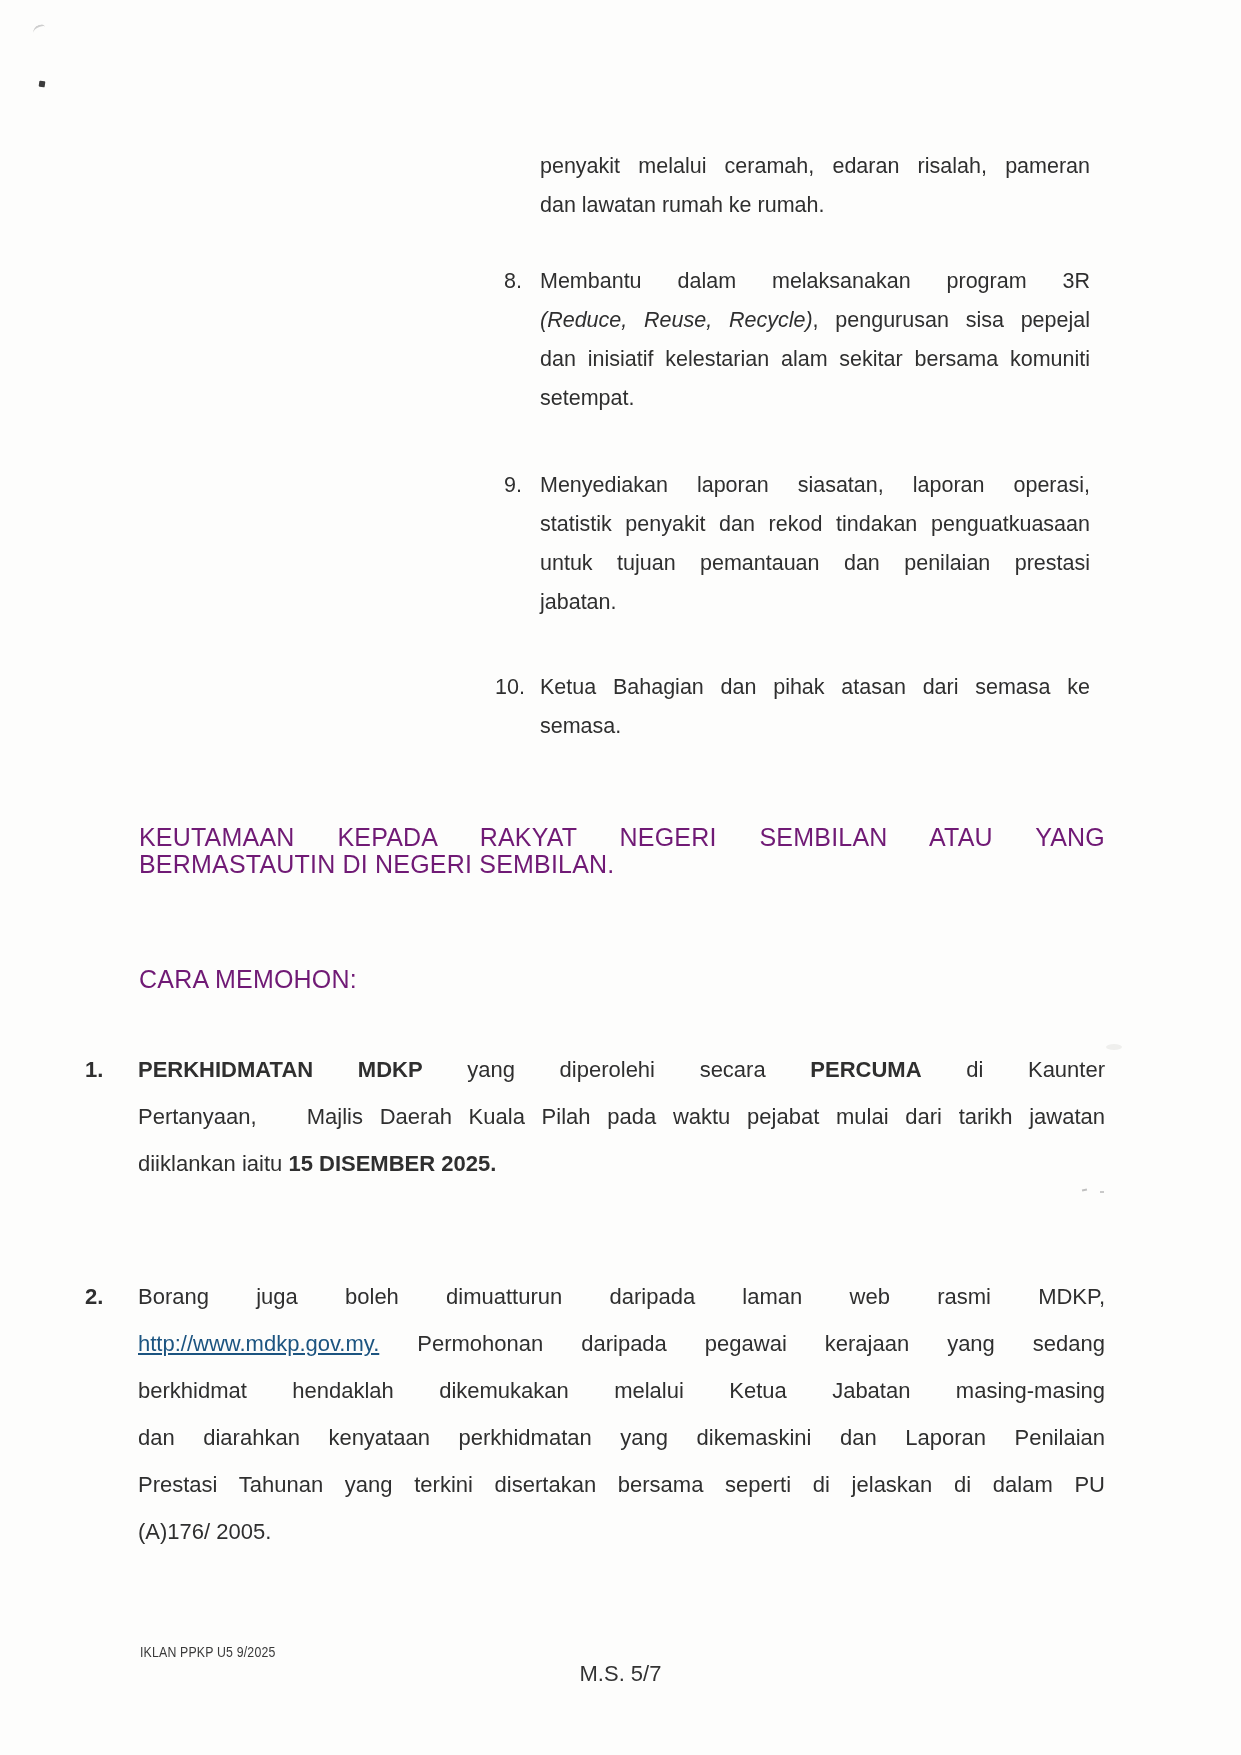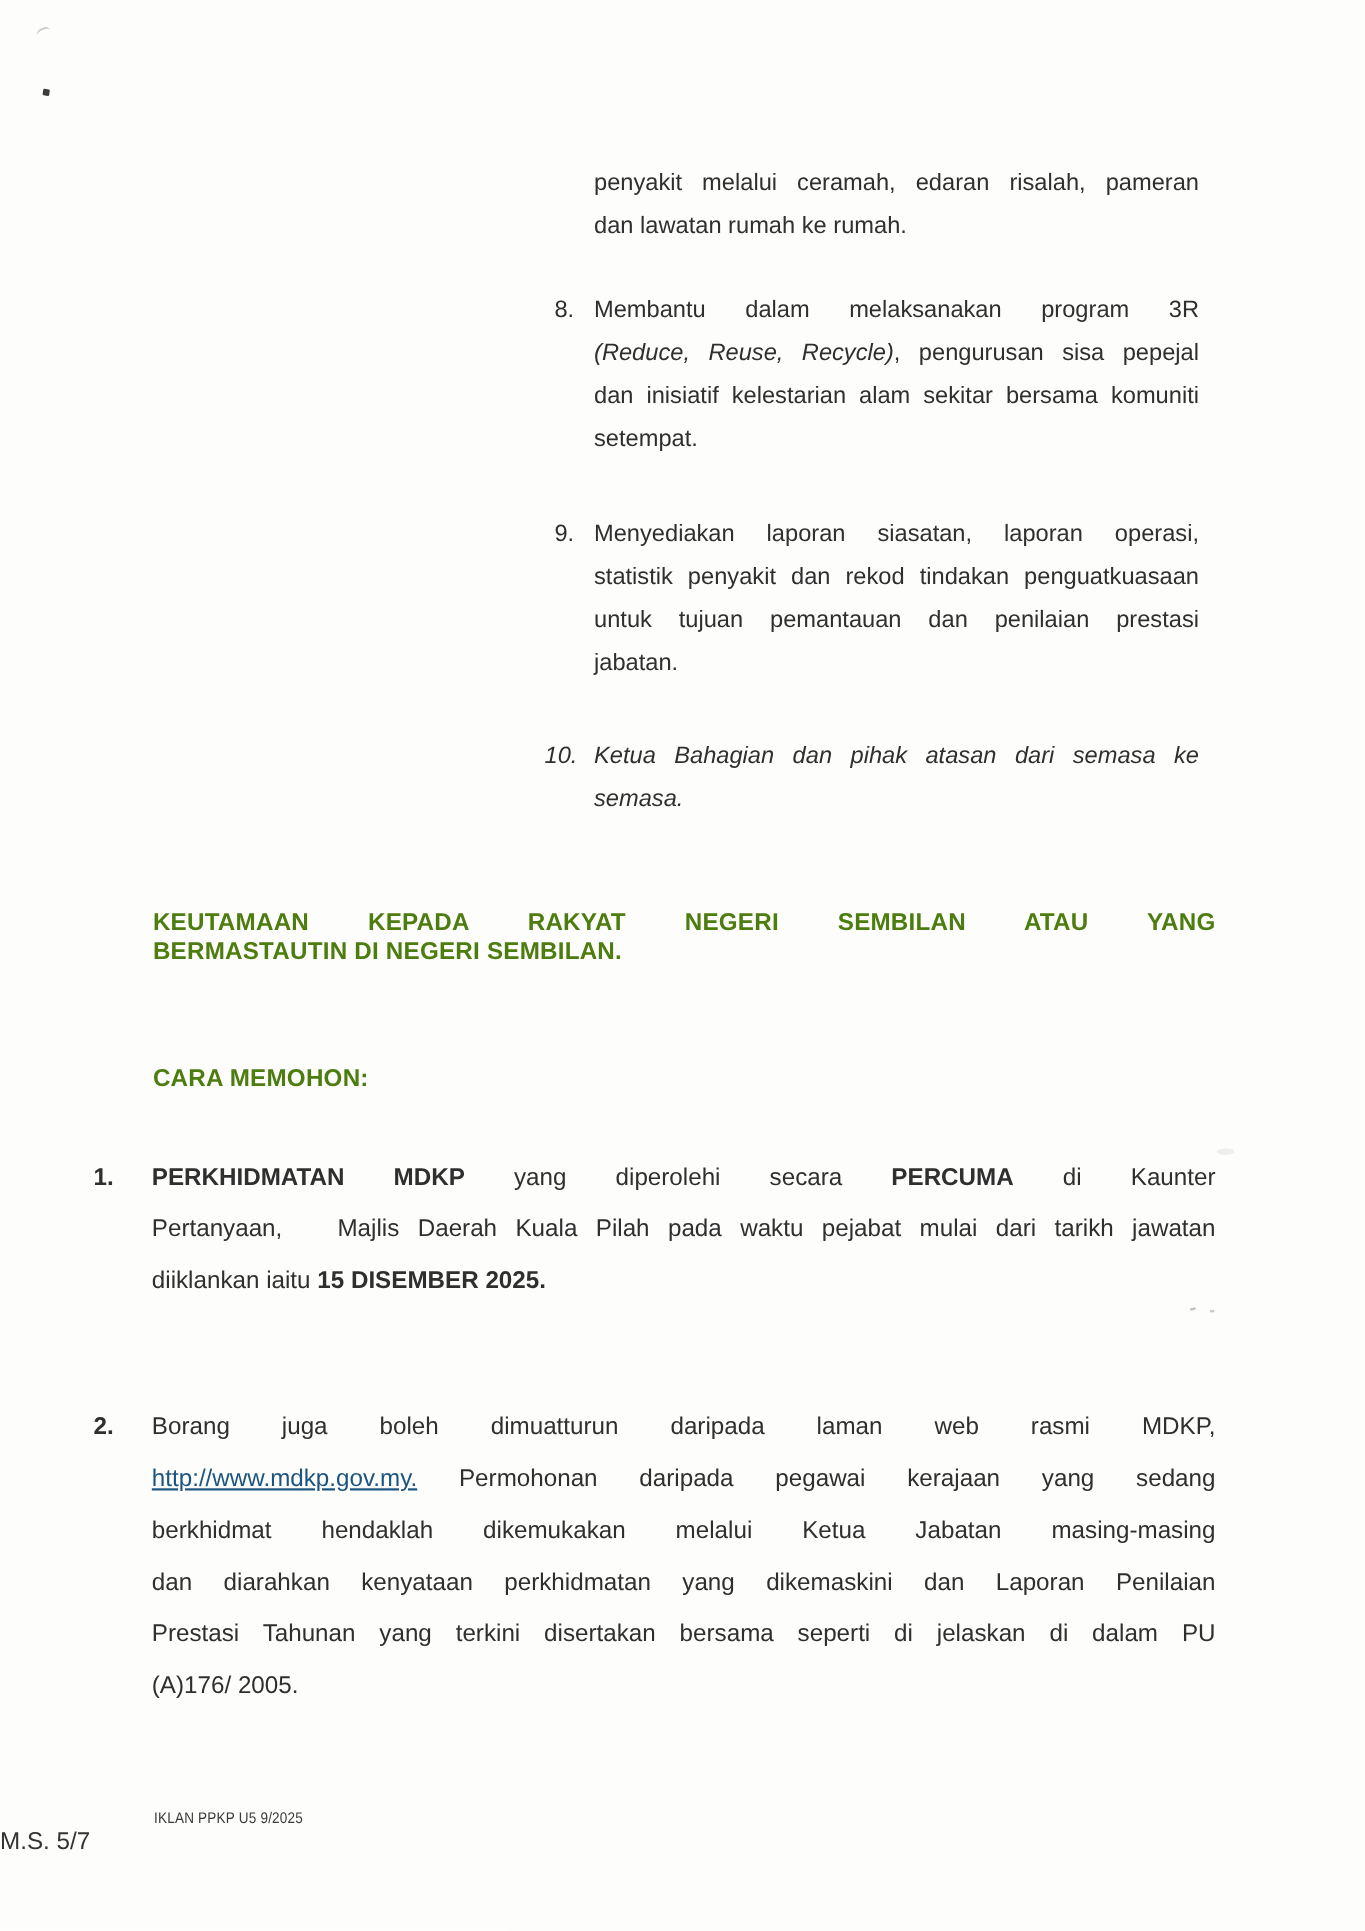--- a/index.html
+++ b/index.html
@@ -31,24 +31,24 @@
     left:-36px;
     top:0;
   }
   .num-wide{left:-45px !important;}
 
   
   .heading{
     position:absolute;
     left:139px;
     width:966px;
-    font-size:22px;
-    font-weight:bold;
+    font-size:25px;
+    font-weight:normal;
     line-height:27px;
-    color:#4d7c0f;
+    color:#701a75;
     letter-spacing:0.2px;
   }
 
   
   .para{
     position:absolute;
     left:138px;
     width:967px;
     font-size:22px;
     line-height:47px;
@@ -74,21 +74,21 @@
     color:#3a3a3a;
     transform:scaleX(0.88);
     transform-origin:left center;
     letter-spacing:0.2px;
   }
   .footer-center{
     position:absolute;
     left:0;
     top:1661px;
     width:1241px;
-    text-align:left;
+    text-align:center;
     font-size:22px;
     color:#333333;
   }
 
   
   .art-squiggle{
     position:absolute;left:33px;top:25px;width:13px;height:8px;
     border-top:2px solid #c6c6c6;border-radius:60% 40% 0 0;
     transform:rotate(-18deg);opacity:.85;
   }
@@ -125,21 +125,21 @@
   </div>
 
   <div class="list-block" style="top:466px;">
     <span class="num">9.</span>
     <div class="ln j">Menyediakan laporan siasatan, laporan operasi,</div>
     <div class="ln j">statistik penyakit dan rekod tindakan penguatkuasaan</div>
     <div class="ln j">untuk tujuan pemantauan dan penilaian prestasi</div>
     <div class="ln">jabatan.</div>
   </div>
 
-  <div class="list-block" style="top:668px;font-style:italic;">
+  <div class="list-block" style="top:668px;">
     <span class="num num-wide">10.</span>
     <div class="ln j">Ketua Bahagian dan pihak atasan dari semasa ke</div>
     <div class="ln">semasa.</div>
   </div>
 
   <div class="heading" style="top:824px;">
     <div class="ln j">KEUTAMAAN KEPADA RAKYAT NEGERI SEMBILAN ATAU YANG</div>
     <div class="ln">BERMASTAUTIN DI NEGERI SEMBILAN.</div>
   </div>
 

